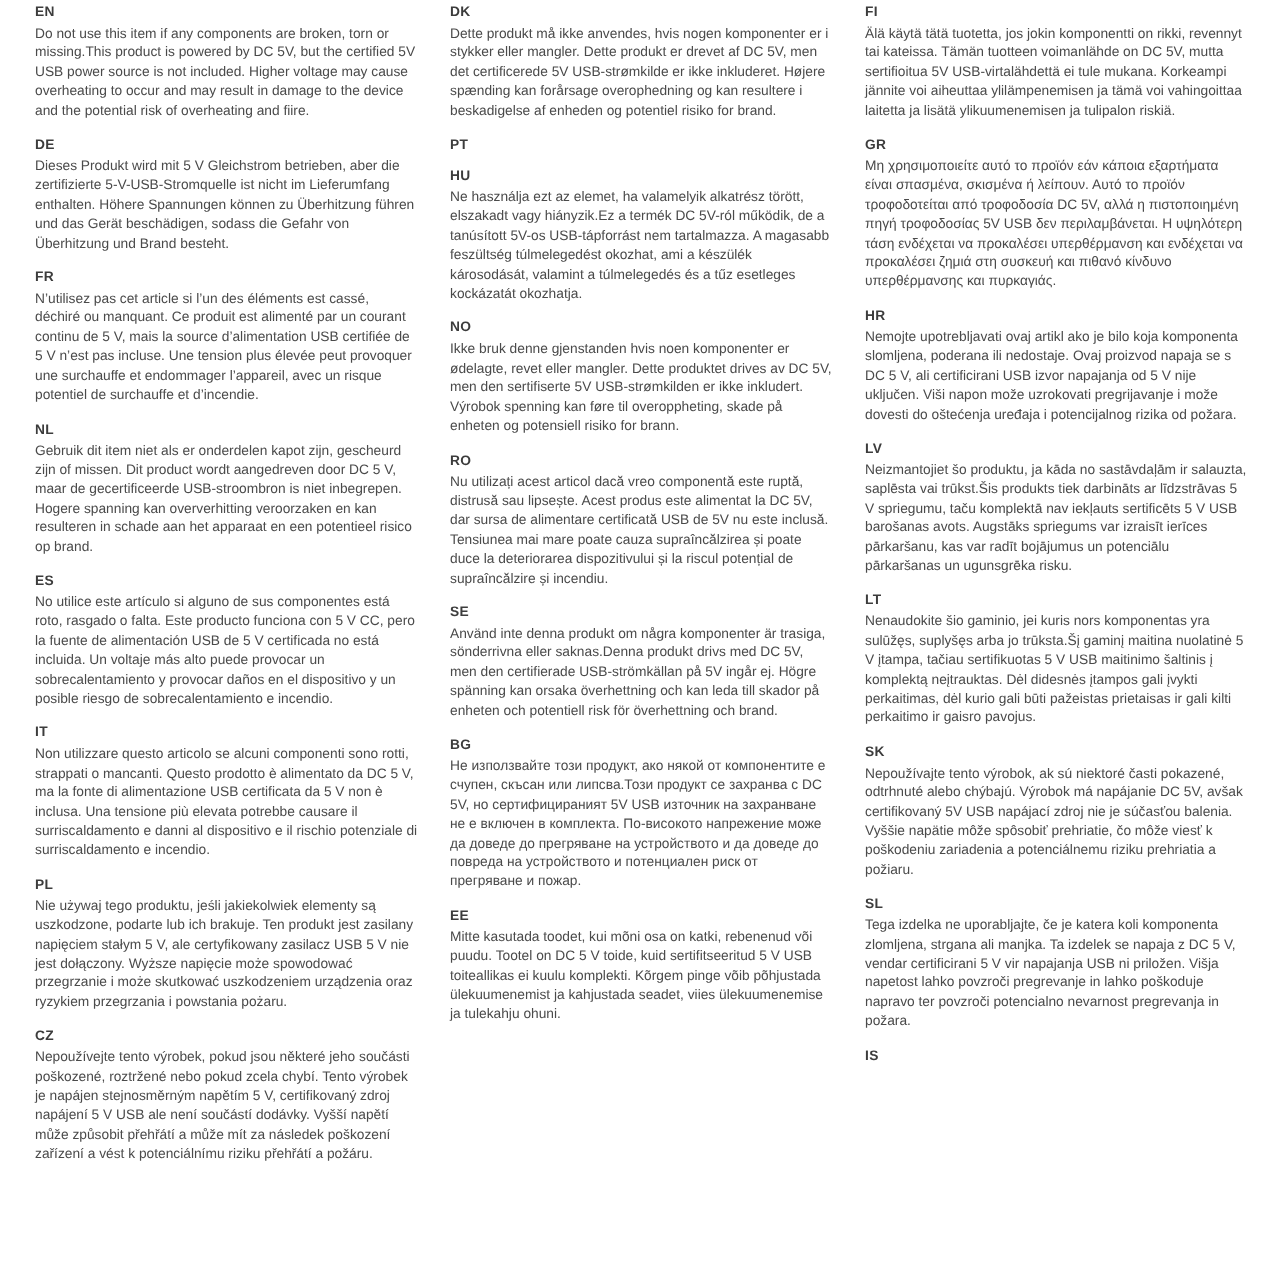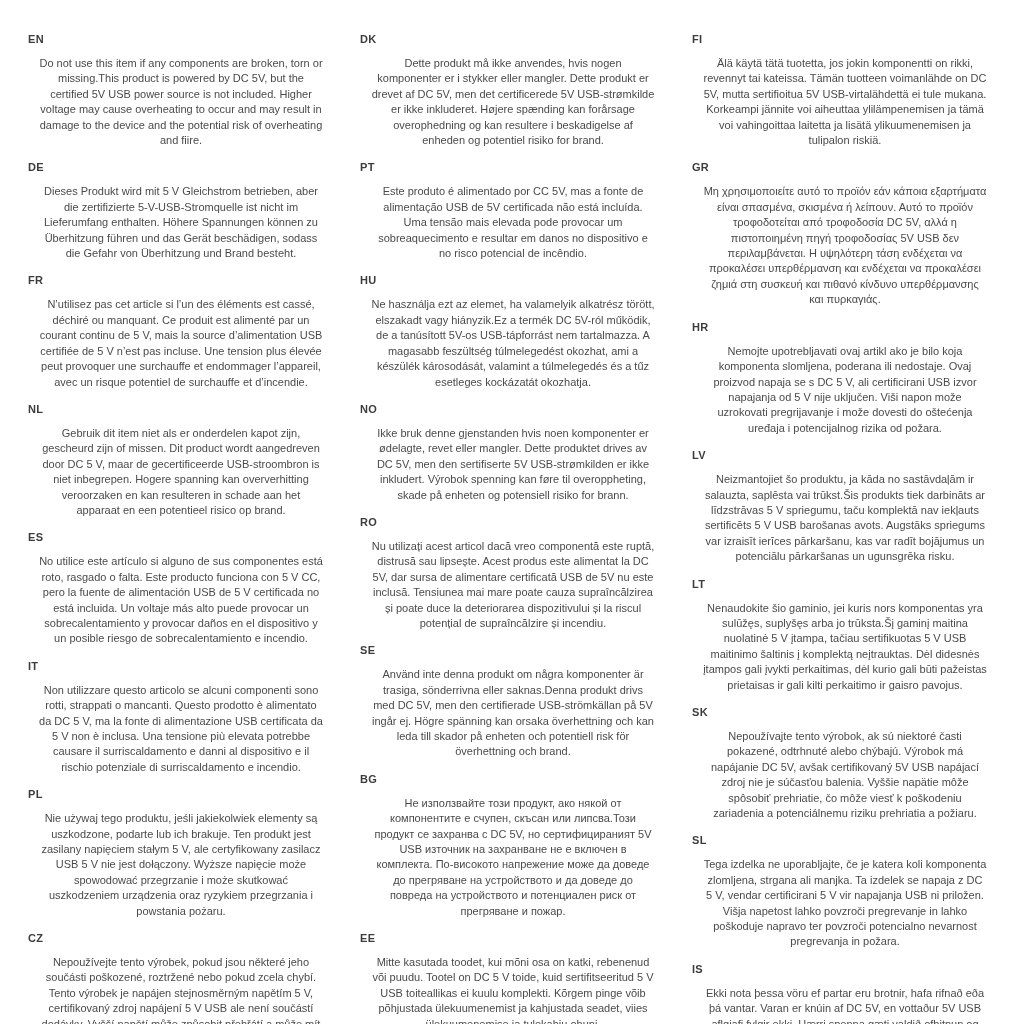--- a/index.html
+++ b/index.html
@@ -11,21 +11,21 @@
     width: 1024px;
     height: 1024px;
     font-family: "Liberation Sans", sans-serif;
     color: #464646;
     overflow: hidden;
   }
   .page {
     box-sizing: border-box;
     width: 1024px;
     height: 1024px;
-    padding: 33px 26px 10px 28px;
+    padding: 4px 26px 10px 28px;
     display: flex;
     gap: 26px;
   }
   .col {
     width: 306px;
     flex: 0 0 306px;
   }
   .section {
     margin-bottom: 13px;
   }
@@ -33,22 +33,22 @@
     font-size: 11px;
     font-weight: bold;
     color: #3c3c3c;
     margin: 0 0 4px 0;
     letter-spacing: 0.3px;
   }
   .text {
     font-size: 11px;
     line-height: 15.4px;
     color: #4a4a4a;
-    margin: 11px;
-    text-align: center;
+    margin: 0;
+    text-align: left;
   }
 </style>
 </head>
 <body>
 
 <div class="page">
 
   <div class="col">
     <div class="section">
       <p class="code">EN</p>
@@ -84,21 +84,20 @@
     </div>
   </div>
 
   <div class="col">
     <div class="section">
       <p class="code">DK</p>
       <p class="text">Dette produkt må ikke anvendes, hvis nogen komponenter er i stykker eller mangler. Dette produkt er drevet af DC 5V, men det certificerede 5V USB-strømkilde er ikke inkluderet. Højere spænding kan forårsage overophedning og kan resultere i beskadigelse af enheden og potentiel risiko for brand.</p>
     </div>
     <div class="section">
       <p class="code">PT</p>
-      <p class="text">Este produto é alimentado por CC 5V, mas a fonte de alimentação USB de 5V certificada não está incluída. Uma tensão mais elevada pode provocar um sobreaquecimento e resultar em danos no dispositivo e no risco potencial de incêndio.</p>
     </div>
     <div class="section">
       <p class="code">HU</p>
       <p class="text">Ne használja ezt az elemet, ha valamelyik alkatrész törött, elszakadt vagy hiányzik.Ez a termék DC 5V-ról működik, de a tanúsított 5V-os USB-tápforrást nem tartalmazza. A magasabb feszültség túlmelegedést okozhat, ami a készülék károsodását, valamint a túlmelegedés és a tűz esetleges kockázatát okozhatja.</p>
     </div>
     <div class="section">
       <p class="code">NO</p>
       <p class="text">Ikke bruk denne gjenstanden hvis noen komponenter er ødelagte, revet eller mangler. Dette produktet drives av DC 5V, men den sertifiserte 5V USB-strømkilden er ikke inkludert. Výrobok spenning kan føre til overoppheting, skade på enheten og potensiell risiko for brann.</p>
     </div>
     <div class="section">
@@ -143,17 +142,16 @@
     <div class="section">
       <p class="code">SK</p>
       <p class="text">Nepoužívajte tento výrobok, ak sú niektoré časti pokazené, odtrhnuté alebo chýbajú. Výrobok má napájanie DC 5V, avšak certifikovaný 5V USB napájací zdroj nie je súčasťou balenia. Vyššie napätie môže spôsobiť prehriatie, čo môže viesť k poškodeniu zariadenia a potenciálnemu riziku prehriatia a požiaru.</p>
     </div>
     <div class="section">
       <p class="code">SL</p>
       <p class="text">Tega izdelka ne uporabljajte, če je katera koli komponenta zlomljena, strgana ali manjka. Ta izdelek se napaja z DC 5 V, vendar certificirani 5 V vir napajanja USB ni priložen. Višja napetost lahko povzroči pregrevanje in lahko poškoduje napravo ter povzroči potencialno nevarnost pregrevanja in požara.</p>
     </div>
     <div class="section">
       <p class="code">IS</p>
-      <p class="text">Ekki nota þessa vöru ef partar eru brotnir, hafa rifnað eða þá vantar. Varan er knúin af DC 5V, en vottaður 5V USB aflgjafi fylgir ekki. Hærri spenna gæti valdið ofhitnun og skemmdum á tækinu, svo ekki sé minnst á hættu á eldi og almennri ofhitnun.</p>
     </div>
   </div>
 
 </div>
 
 </body></html>

